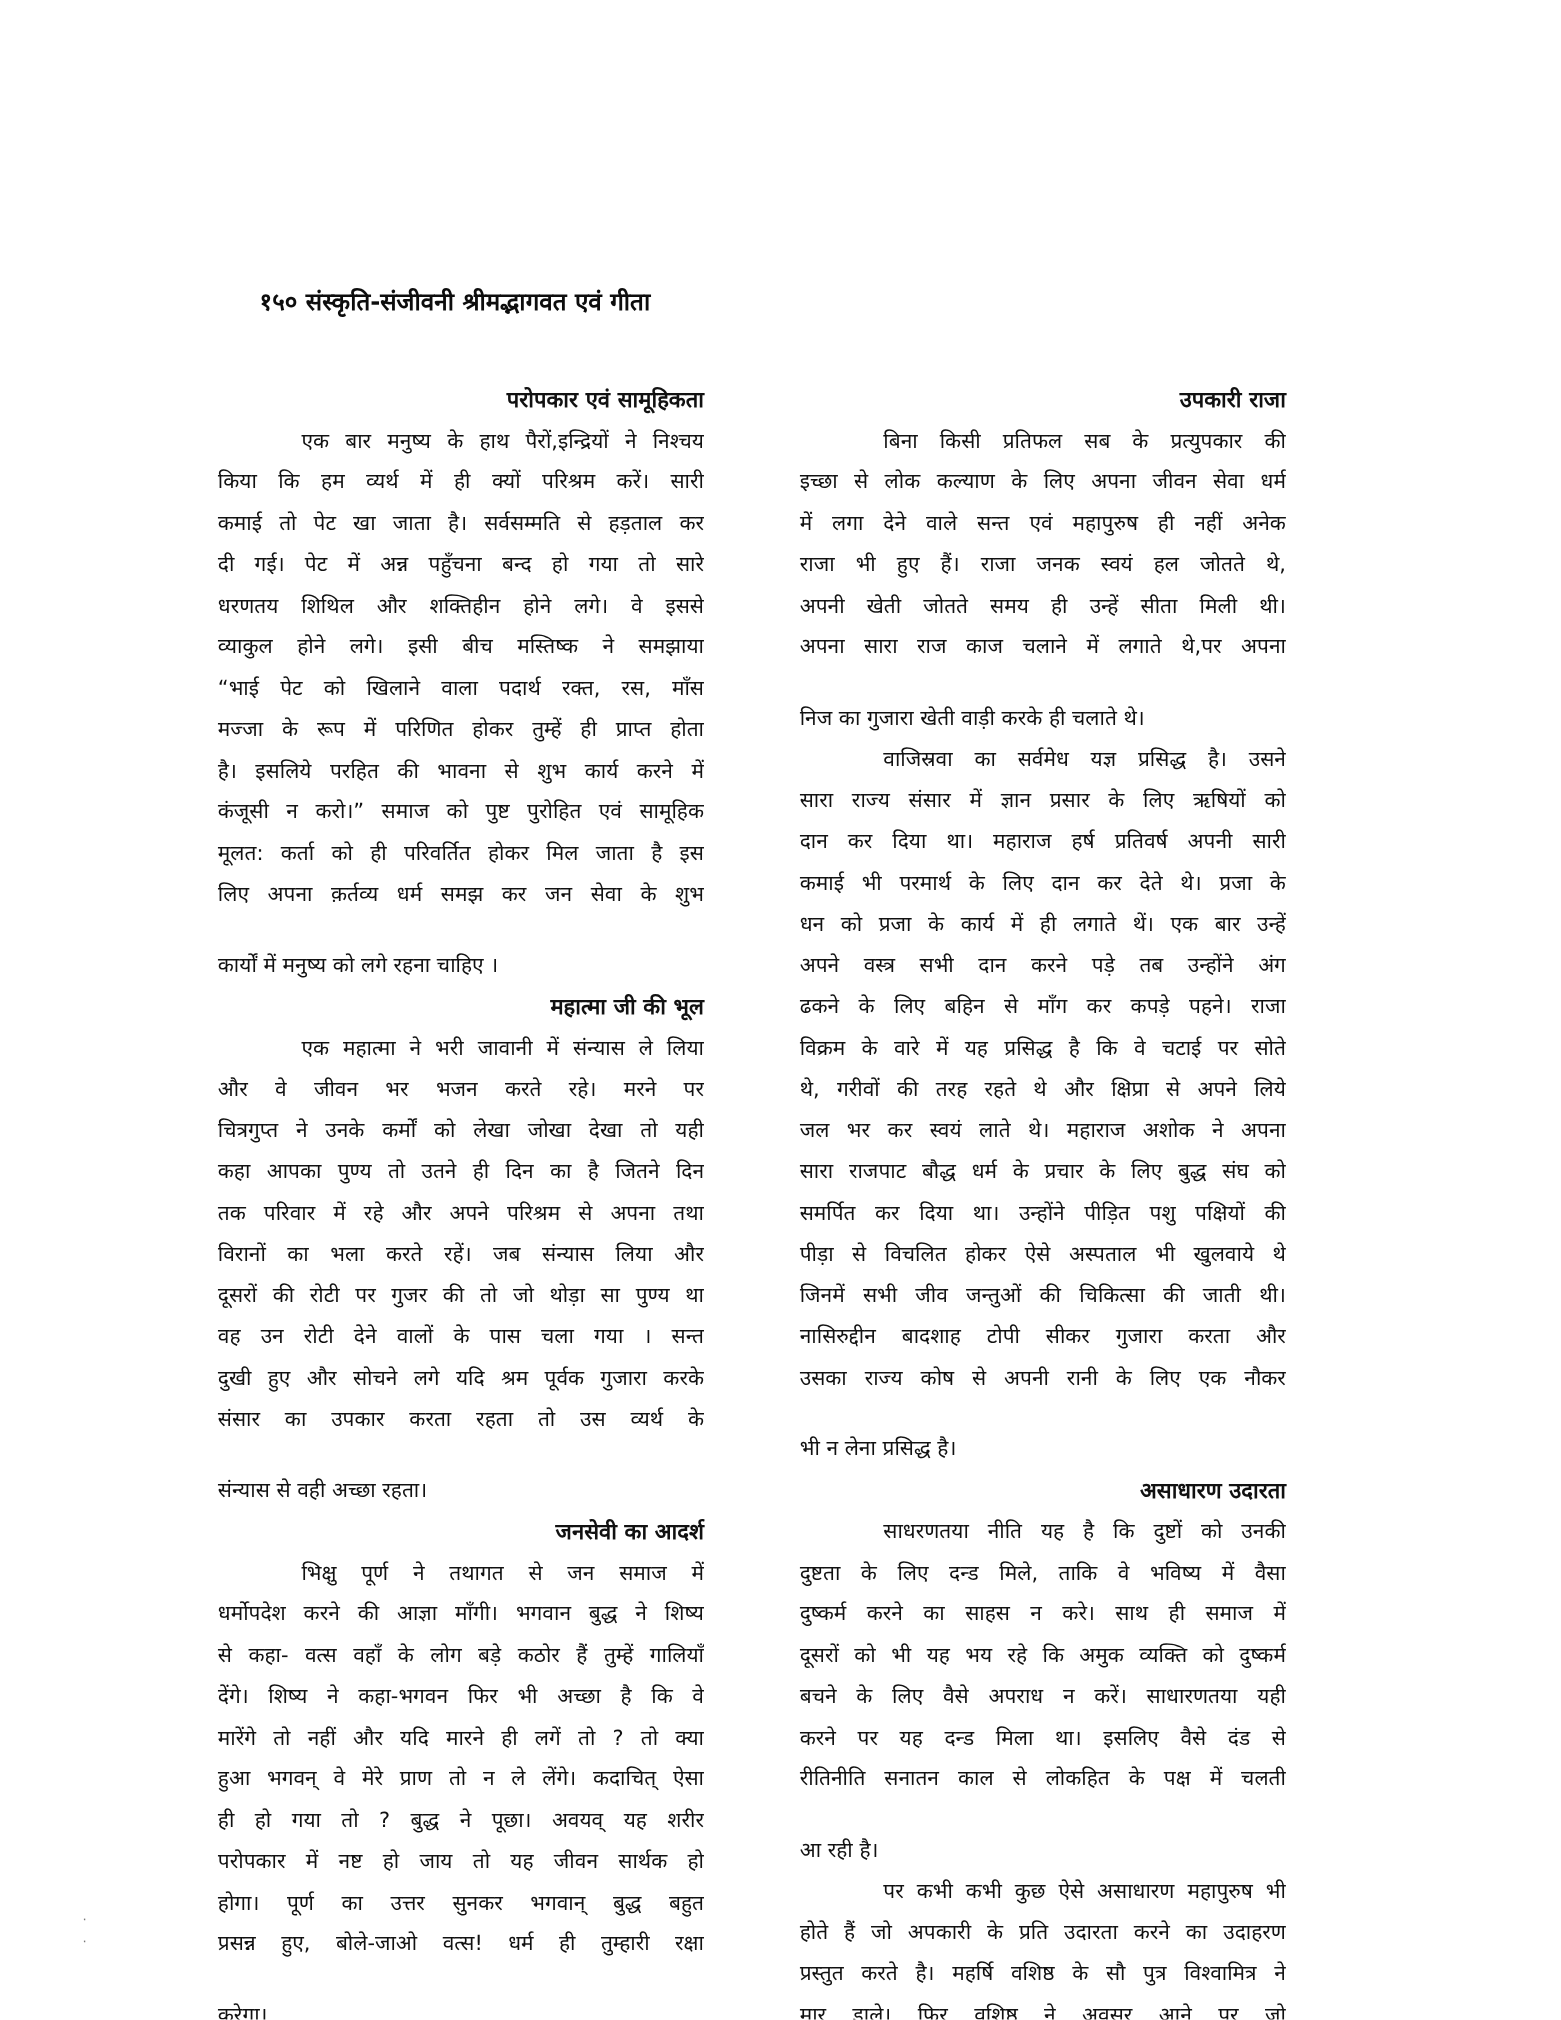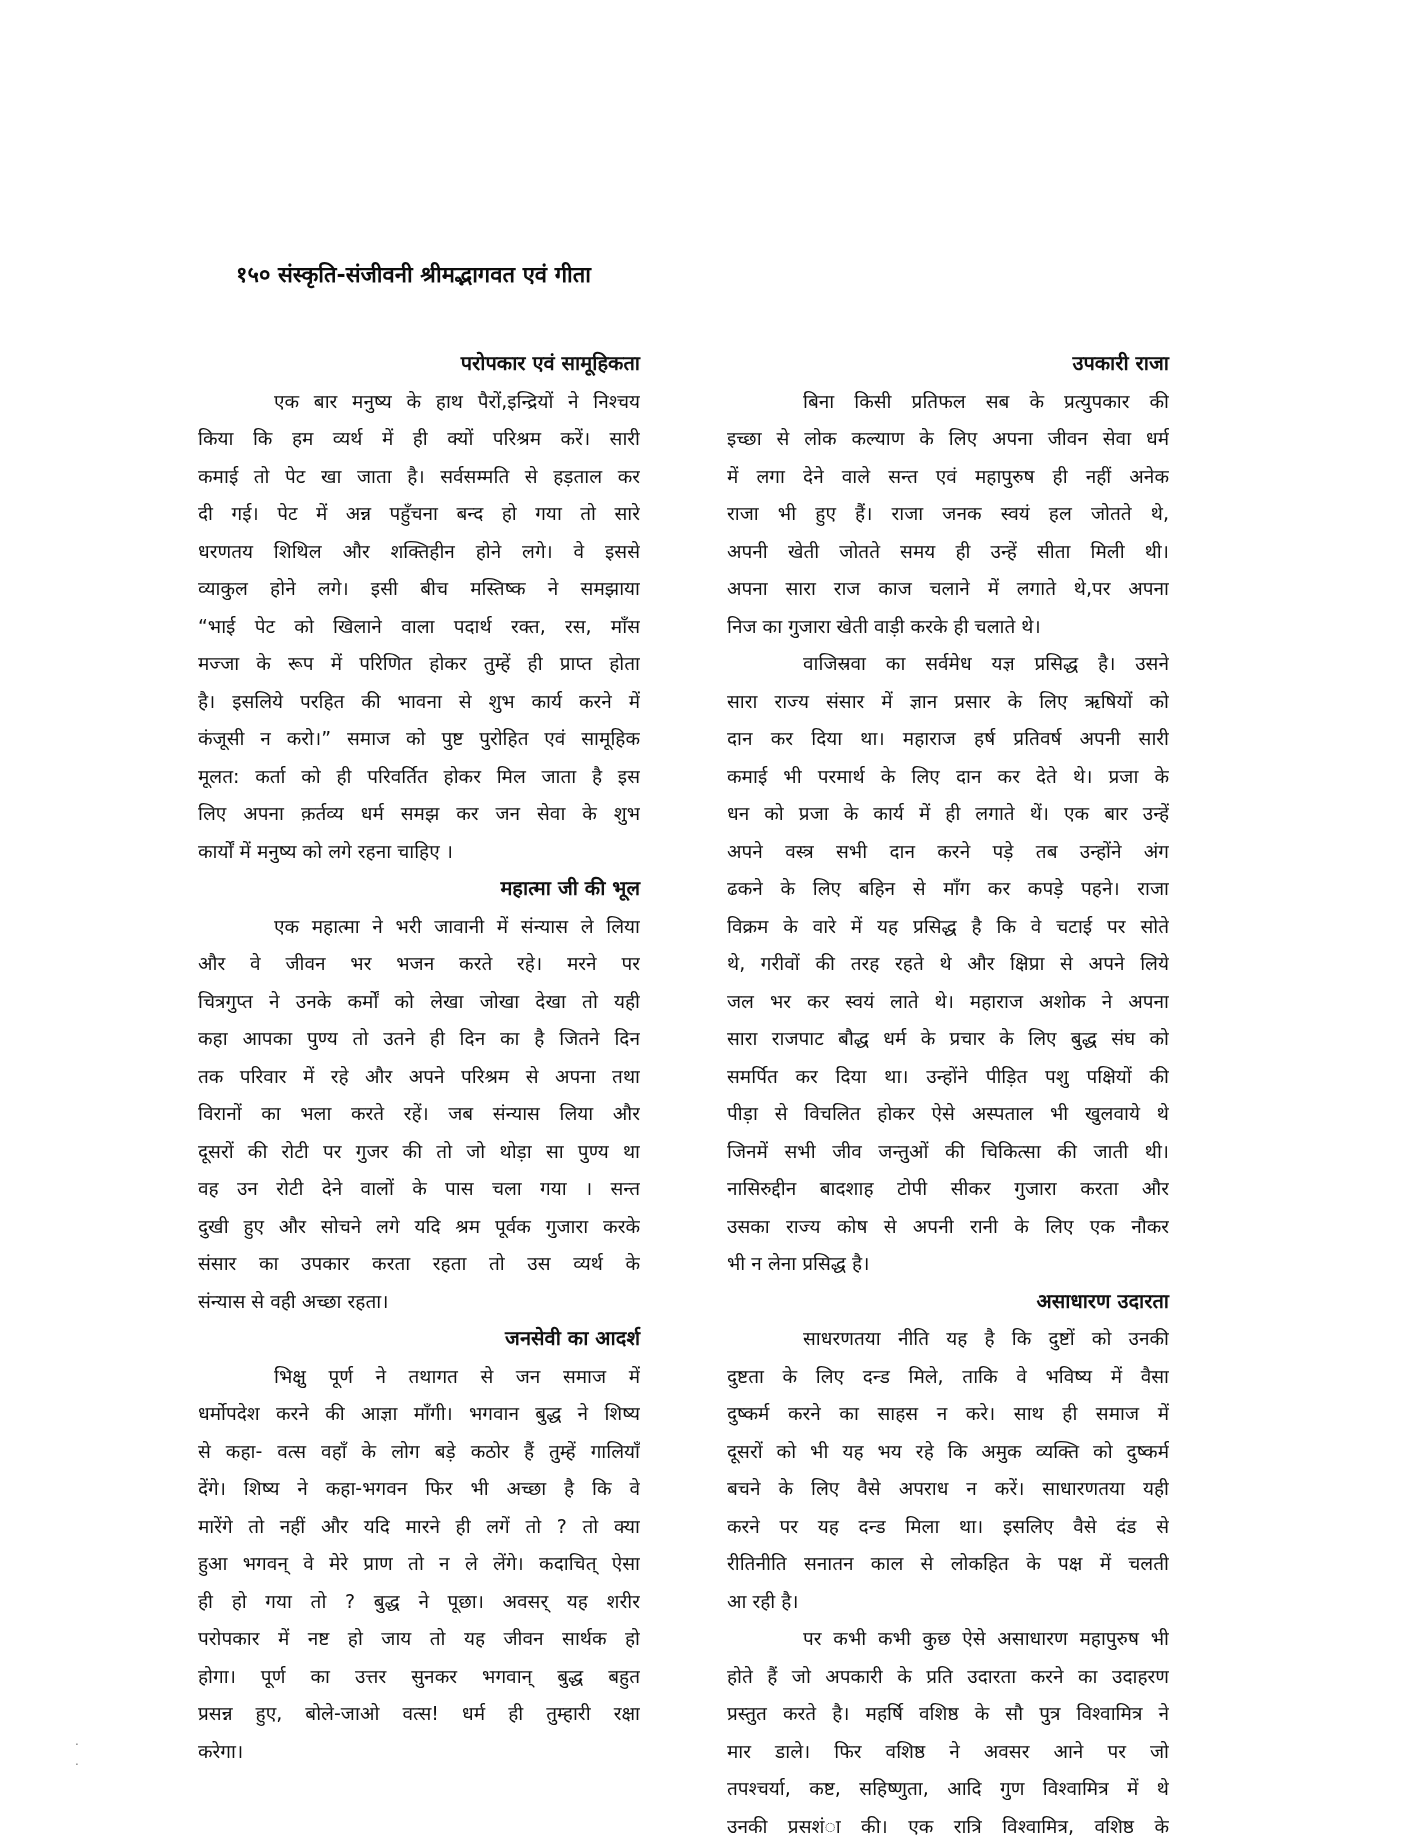--- a/index.html
+++ b/index.html
@@ -13,21 +13,21 @@
     }
     .column {
       position: absolute; top: 345px; width: 442px;
     }
     .col-left { left: 198px; }
     .col-right { left: 727px; }
     .line {
       height: 37.5px; line-height: 37.5px; font-size: 19px; white-space: nowrap;
       text-align: justify; text-align-last: justify; overflow: hidden;
     }
-    .line.last { text-align-last: left; }
+    .line.last { text-align-last: left; margin-top: 27px; }
     .line.indent { padding-left: 76px; }
     .heading {
       height: 37.5px; line-height: 37.5px; font-size: 20px; font-weight: bold;
       text-align: right; white-space: nowrap;
     }
     .margin-mark {
       position: absolute; font-size: 12px; color: #777777;
     }
   </style>
 </head>
@@ -65,21 +65,21 @@
   <div class="line">संसार का उपकार करता रहता तो उस व्यर्थ के</div>
   <div class="line last">संन्यास से वही अच्छा रहता।</div>
 
   <div class="heading">जनसेवी का आदर्श</div>
   <div class="line indent">भिक्षु पूर्ण ने तथागत से जन समाज में</div>
   <div class="line">धर्मोपदेश करने की आज्ञा माँगी। भगवान बुद्ध ने शिष्य</div>
   <div class="line">से कहा- वत्स वहाँ के लोग बड़े कठोर हैं तुम्हें गालियाँ</div>
   <div class="line">देंगे। शिष्य ने कहा-भगवन फिर भी अच्छा है कि वे</div>
   <div class="line">मारेंगे तो नहीं और यदि मारने ही लगें तो ? तो क्या</div>
   <div class="line">हुआ भगवन् वे मेरे प्राण तो न ले लेंगे। कदाचित् ऐसा</div>
-  <div class="line">ही हो गया तो ? बुद्ध ने पूछा। अवसर् यह शरीर</div>
+  <div class="line">ही हो गया तो ? बुद्ध ने पूछा। अवयव् यह शरीर</div>
   <div class="line">परोपकार में नष्ट हो जाय तो यह जीवन सार्थक हो</div>
   <div class="line">होगा। पूर्ण का उत्तर सुनकर भगवान् बुद्ध बहुत</div>
   <div class="line">प्रसन्न हुए, बोले-जाओ वत्स! धर्म ही तुम्हारी रक्षा</div>
   <div class="line last">करेगा।</div>
 </div>
 
 <div class="column col-right">
 
   <div class="heading">उपकारी राजा</div>
   <div class="line indent">बिना किसी प्रतिफल सब के प्रत्युपकार की</div>

